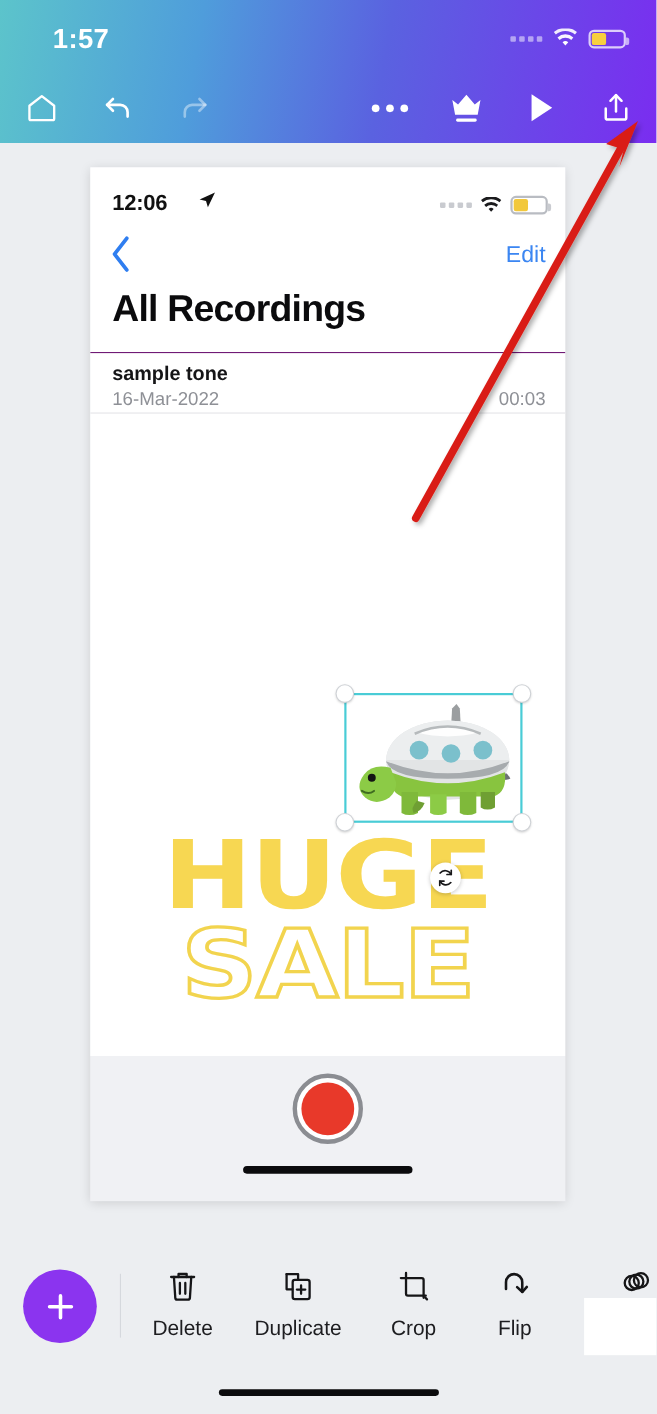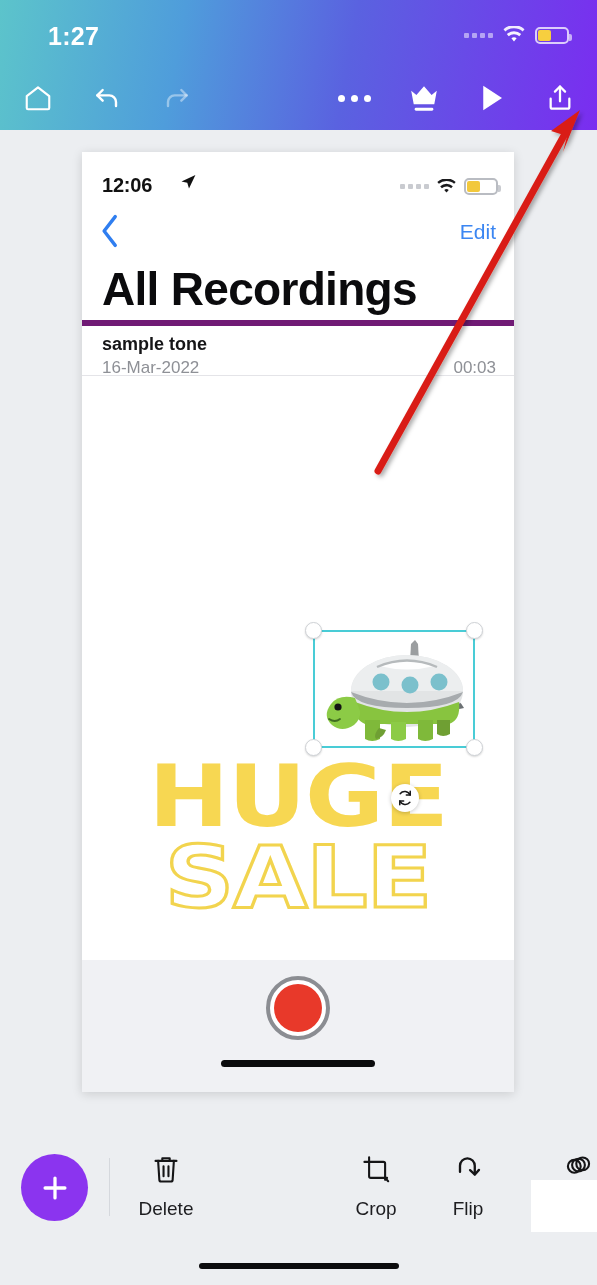--- a/index.html
+++ b/index.html
@@ -105,26 +105,26 @@
     position: absolute; left: 18px; top: 62px;
     font-size: 34px; line-height: 1; color: #2f7ef0;
     font-weight: 300; cursor:pointer;
   }
   #in-edit {
     position: absolute; right: 18px; top: 68px;
     font-size: 21px; color: #3b86f2; cursor: pointer;
   }
   #in-title {
     position: absolute; left: 20px; top: 110px;
-    font-size: 46px; font-weight: 700; color: #0b0b0d;
+    font-size: 34px; font-weight: 700; color: #0b0b0d;
     letter-spacing: -.7px;
   }
   #rec-row {
     position: absolute; left: 0; top: 168px; width: 432px; height: 56px;
-    border-top: 6px solid #701a75; border-bottom: 1px solid #e4e4e8;
+    border-top: 1px solid #701a75; border-bottom: 1px solid #e4e4e8;
   }
   #rec-name {
     position: absolute; left: 20px; top: 8px;
     font-size: 18px; font-weight: 700; color: #151517;
   }
   #rec-date {
     position: absolute; left: 20px; top: 32px;
     font-size: 17px; color: #8e9096;
   }
   #rec-dur {
@@ -249,21 +249,21 @@
   }
 </style>
 </head>
 <body>
 
 <div id="screen">
 
   <div id="topbar">
 
     <div id="statusbar">
-      <div id="status-time">1:27</div>
+      <div id="status-time">1:57</div>
       <div id="status-right">
         <span class="sig-dots">
           <i></i>
             <i></i>
             <i></i>
             <i></i>
         </span>
         <svg width="24" height="18" viewBox="0 0 24 18">
           <path d="M12 15.4l2.6-3.1a4 4 0 0 0-5.2 0z" fill="#fff"></path>
           <path d="M12 8.3c2 0 3.9.7 5.3 2l1.9-2.2A11 11 0 0 0 12 5.2a11 11 0 0 0-7.2 2.9l1.9 2.2a7.8 7.8 0 0 1 5.3-2z" fill="#fff" opacity=".95"></path>
@@ -443,20 +443,29 @@
     <div class="tool-item" id="ti-delete">
       <svg width="30" height="32" viewBox="0 0 24 26" fill="none" stroke="#151517" stroke-width="1.7" stroke-linecap="round" stroke-linejoin="round">
         <path d="M3.5 5.6h17"></path>
         <path d="M9 5.6V3.4h6v2.2"></path>
         <path d="M5.6 5.6l1 15.4a1.4 1.4 0 0 0 1.4 1.3h8a1.4 1.4 0 0 0 1.4-1.3l1-15.4"></path>
         <path d="M10 10v8M14 10v8"></path>
       </svg>
       <span>Delete</span>
     </div>
 
+    <div class="tool-item" id="ti-duplicate">
+      <svg width="30" height="32" viewBox="0 0 24 26" fill="none" stroke="#151517" stroke-width="1.7" stroke-linecap="round" stroke-linejoin="round">
+        <path d="M3.5 3.5h8.5v4.2"></path>
+        <path d="M3.5 3.5v11.2h4.3"></path>
+        <rect x="8" y="7.8" width="12.5" height="14.2" rx="1.6"></rect>
+        <path d="M14.2 11.8v6.2M11.1 14.9h6.2"></path>
+      </svg>
+      <span>Duplicate</span>
+    </div>
 
     <div class="tool-item" id="ti-crop">
       <svg width="30" height="32" viewBox="0 0 24 26" fill="none" stroke="#151517" stroke-width="1.7" stroke-linecap="round" stroke-linejoin="round">
         <path d="M6.4 2.6v15.4a1.4 1.4 0 0 0 1.4 1.4h13.2"></path>
         <path d="M2.6 6.4h15.4a1.4 1.4 0 0 1 1.4 1.4v13.2"></path>
         <path d="M20.6 20.8l1.3 1.3"></path>
       </svg>
       <span>Crop</span>
     </div>
 

